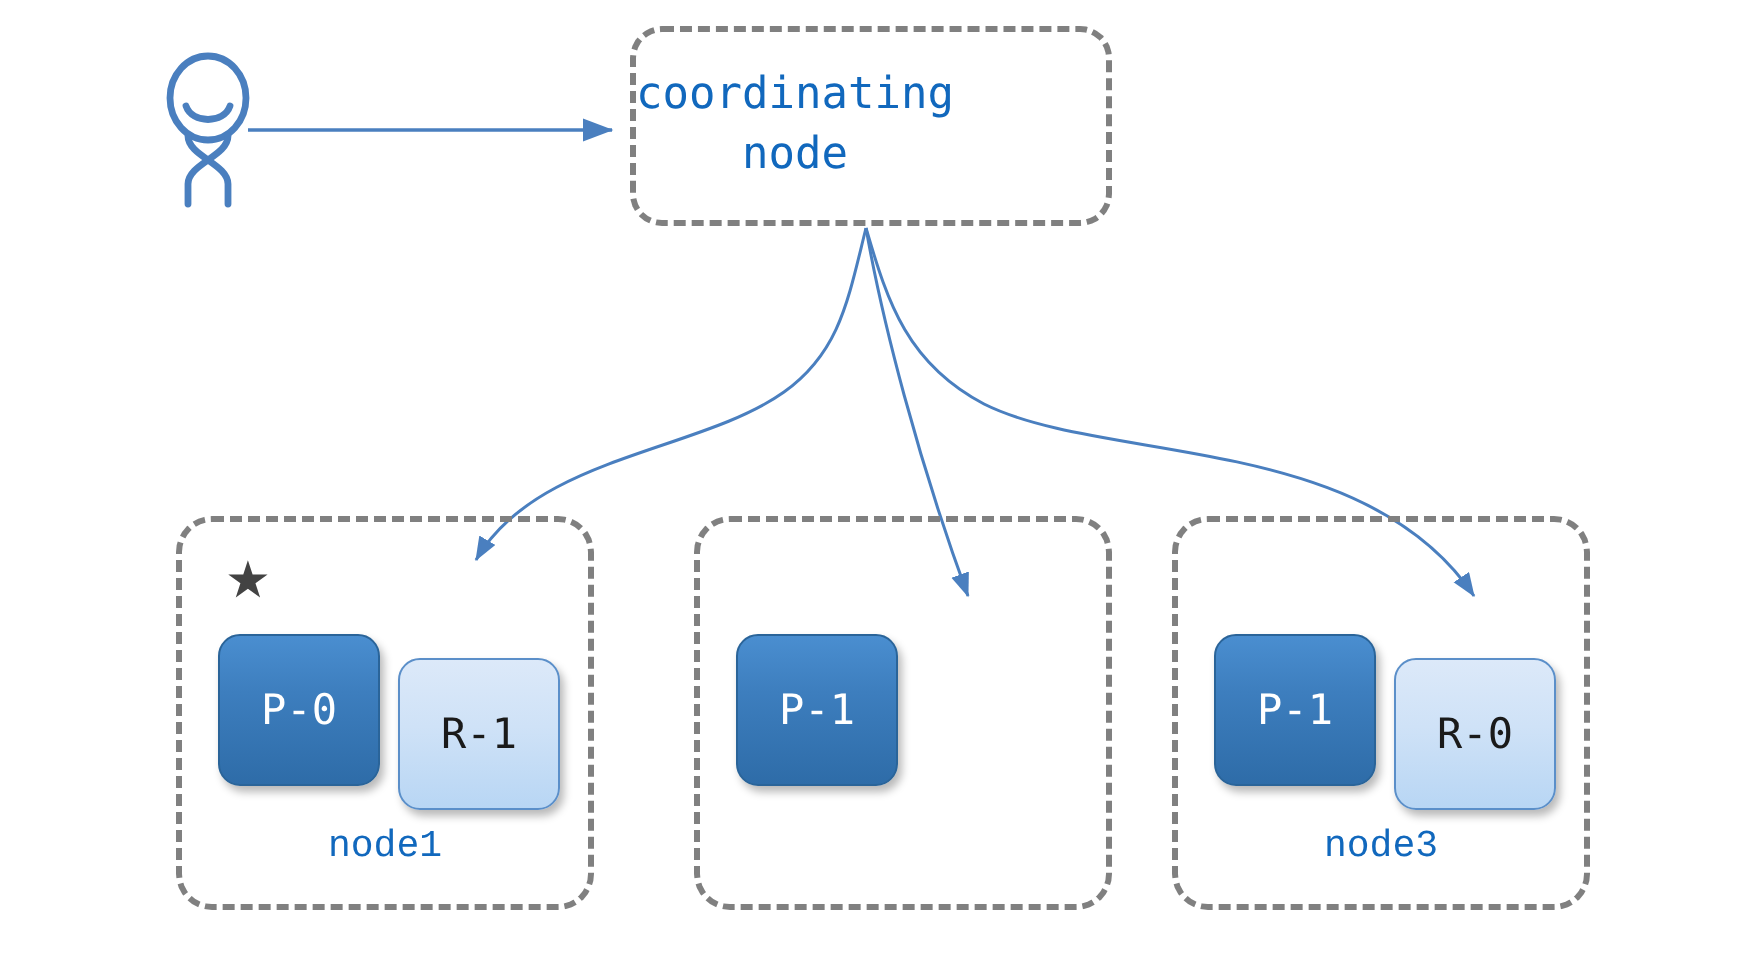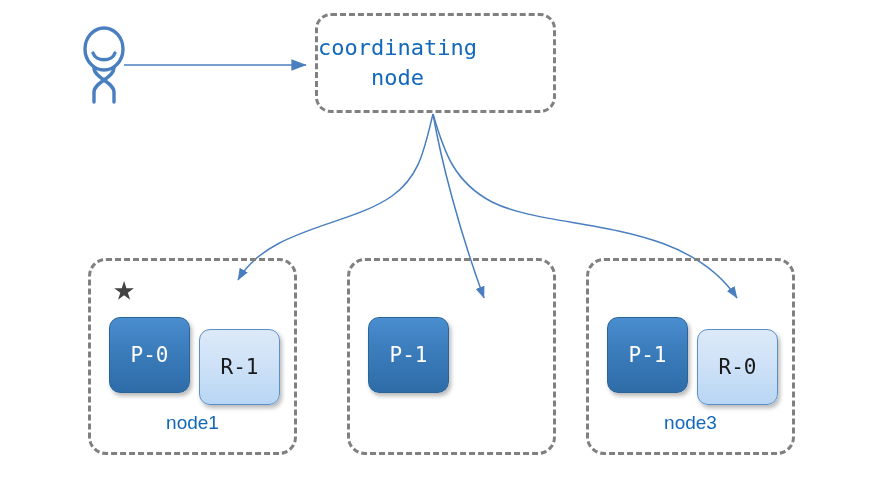--- a/index.html
+++ b/index.html
@@ -74,21 +74,21 @@
   .node-group.g0 { left: 88px; }
   .node-group.g1 { left: 347px; }
   .node-group.g2 { left: 586px; }
 
   .node-label {
     position: absolute;
     left: 0;
     right: 0;
     bottom: 18px;
     text-align: center;
-    font-family: Liberation Sans, sans-serif;
+    font-family: Liberation Mono, monospace;
     font-size: 19px;
     color: #1168bd;
   }
 
   .star-icon {
     position: absolute;
     left: 16px;
     top: 10px;
     width: 34px;
     height: 34px;

